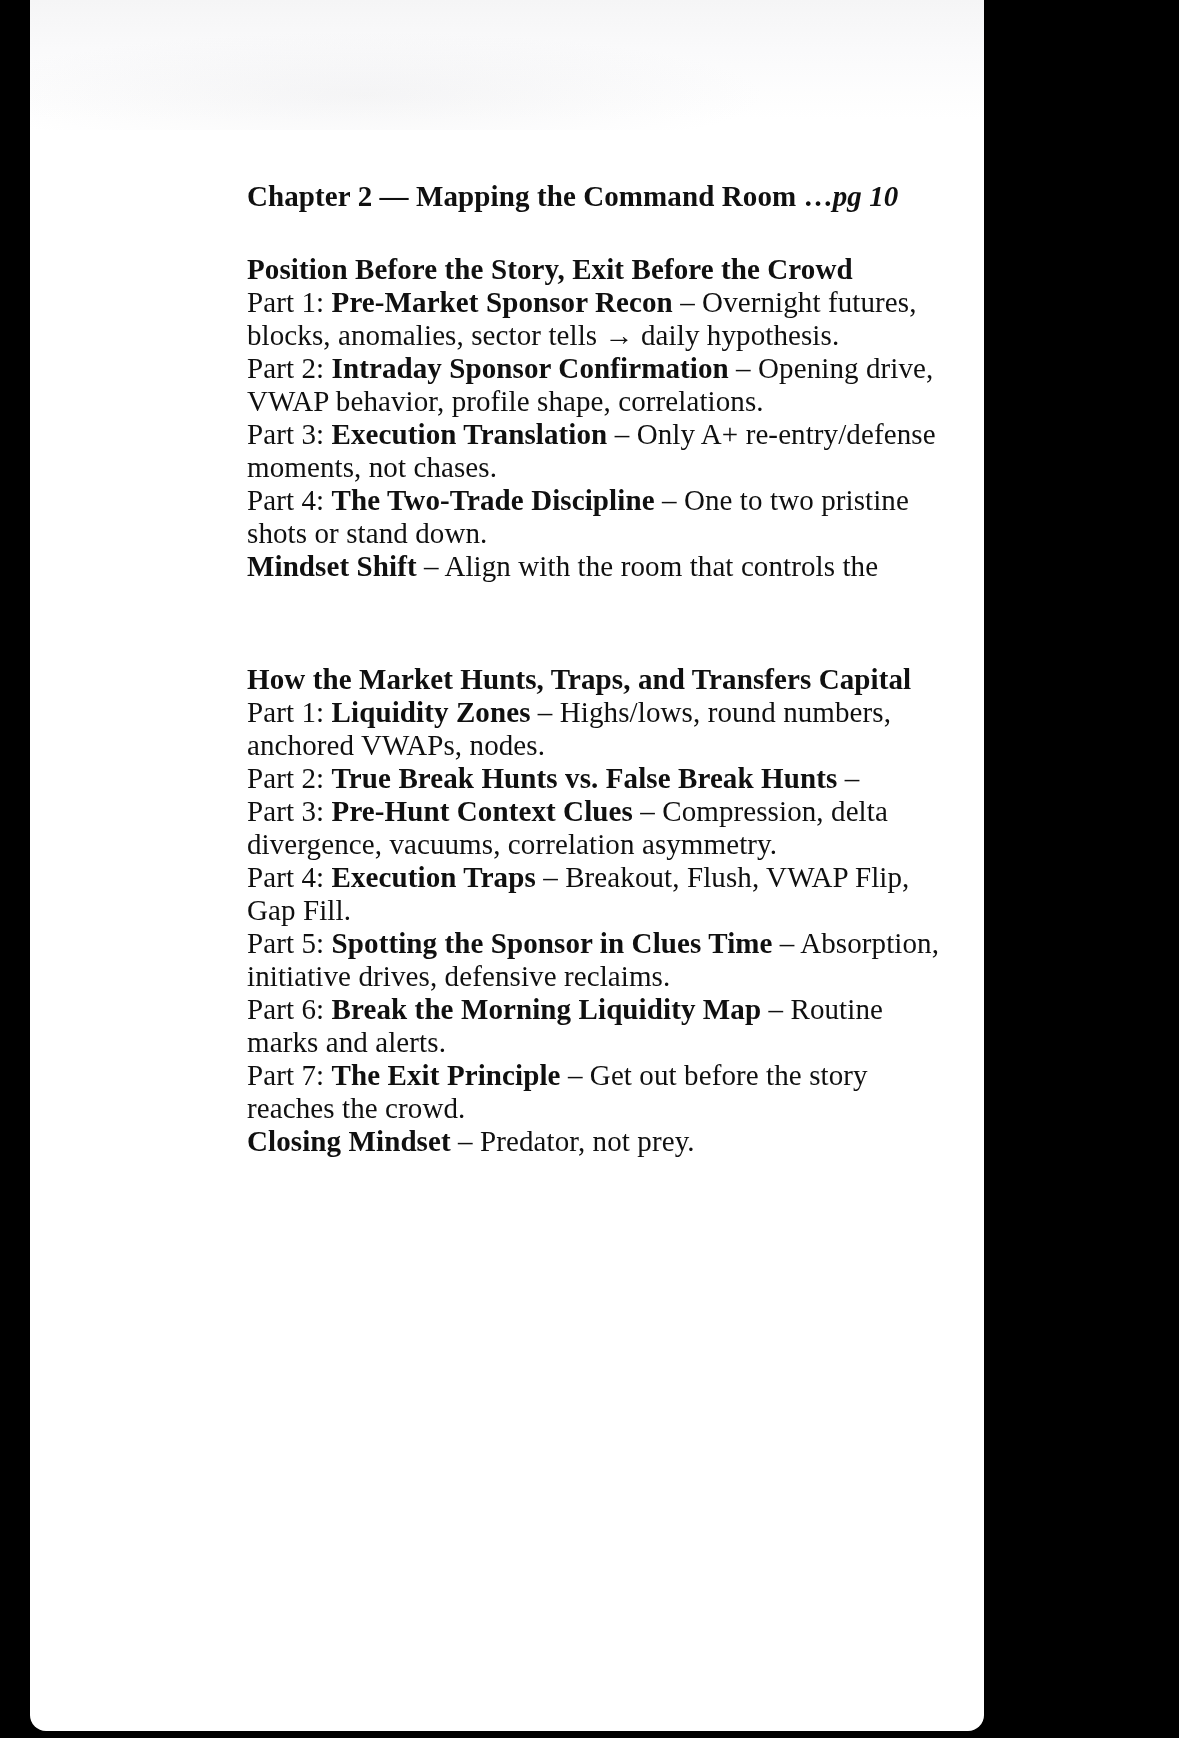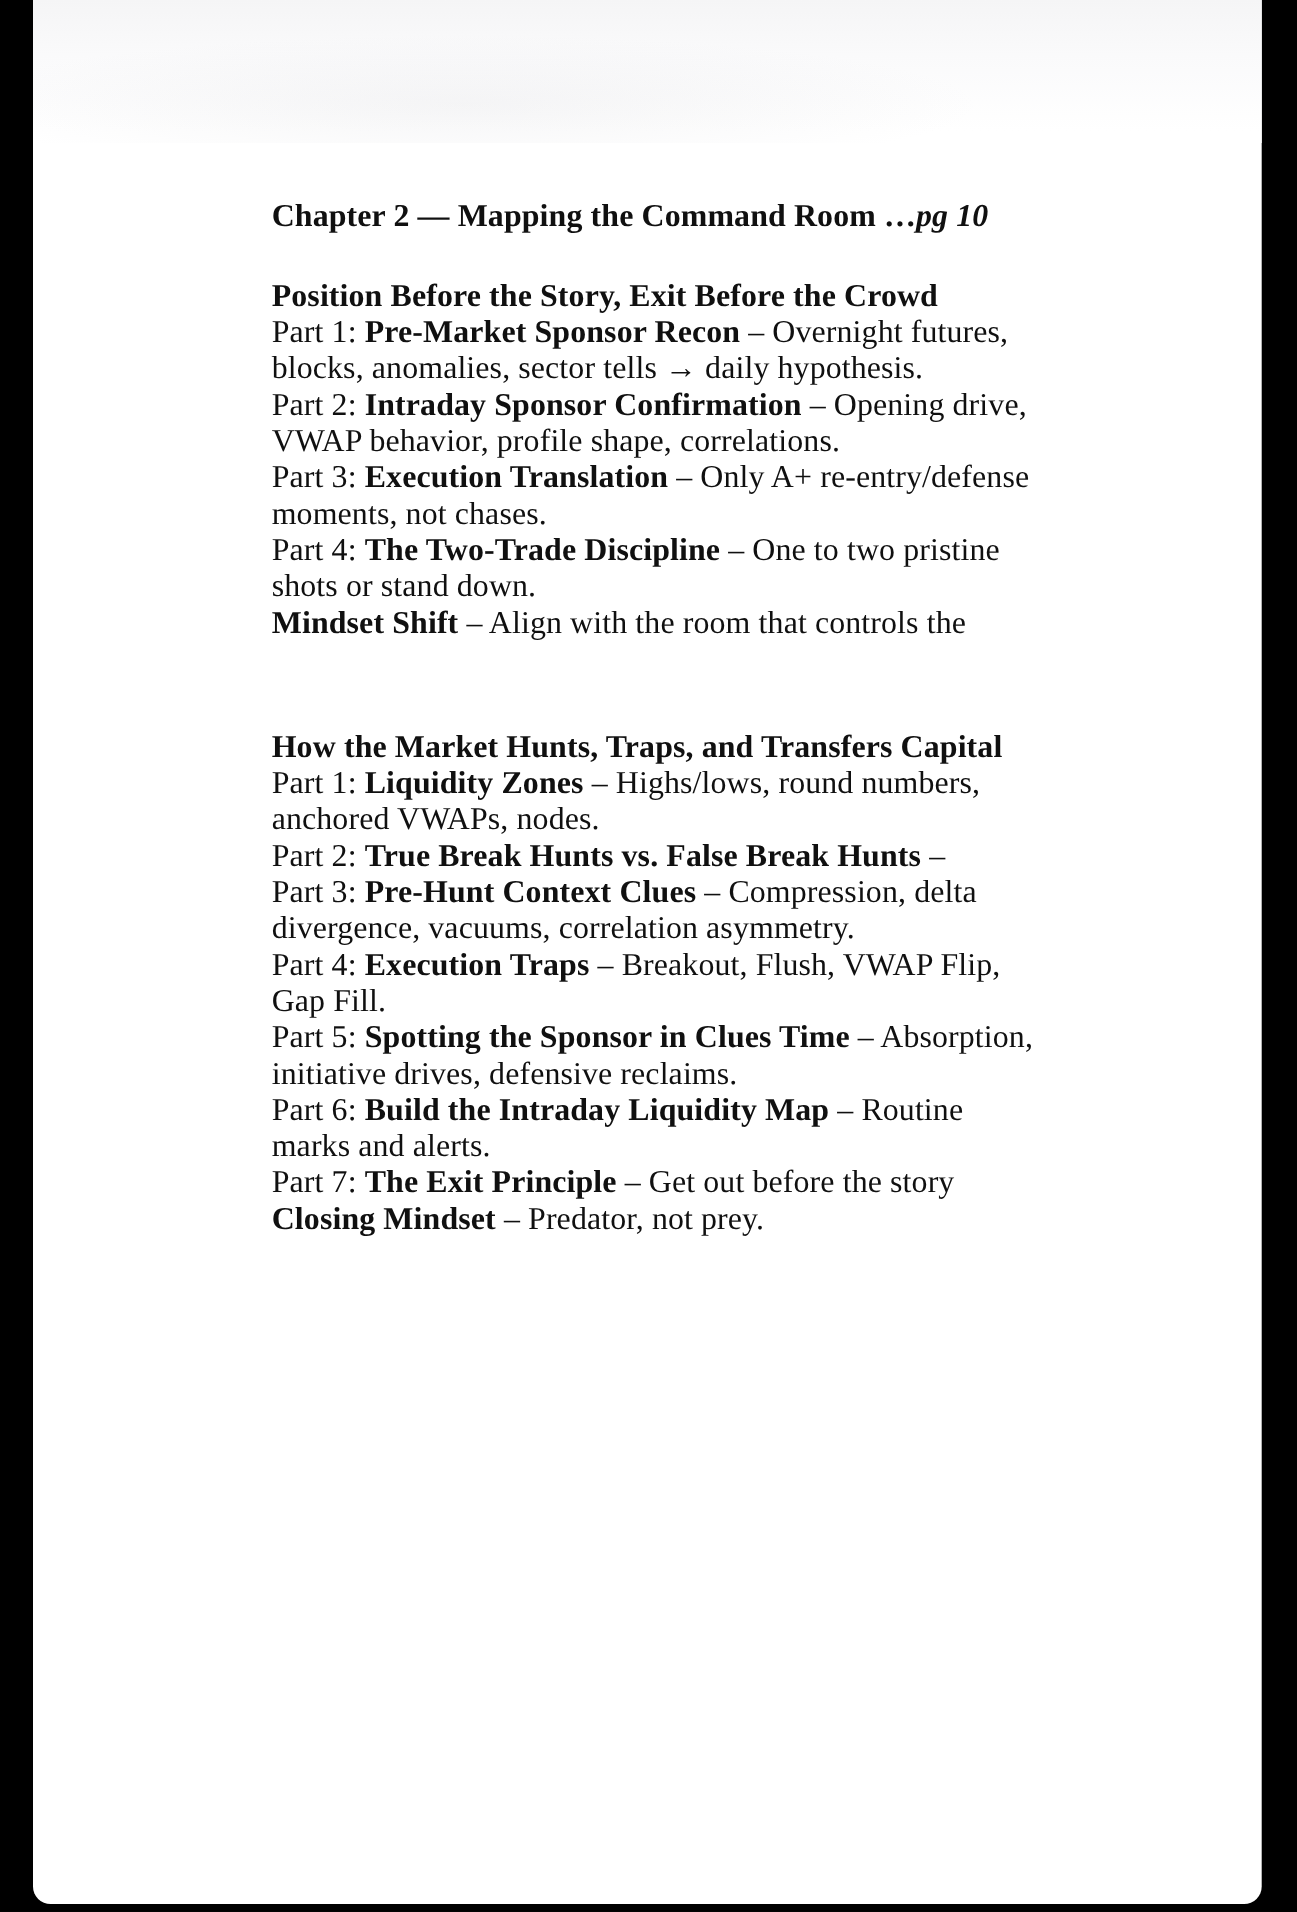--- a/index.html
+++ b/index.html
@@ -12,21 +12,21 @@
     width: 1179px;
     height: 1738px;
     background: #000000;
     overflow: hidden;
     font-family: "Liberation Serif", "DejaVu Serif", serif;
   }
   #paper {
     position: absolute;
     left: 30px;
     top: 0;
-    width: 1117px;
+    width: 954px;
     height: 1731px;
     background: #ffffff;
     border-radius: 0 0 16px 16px;
   }
   #top-shading {
     position: absolute;
     left: 0;
     top: 0;
     width: 100%;
     height: 130px;
@@ -84,20 +84,21 @@
           <div class="toc-line"><span class="seg-b">How the Market Hunts, Traps, and Transfers Capital</span></div>
           <div class="toc-line"><span>Part 1: </span><span class="seg-b">Liquidity Zones</span><span> – Highs/lows, round numbers,</span></div>
           <div class="toc-line"><span>anchored VWAPs, nodes.</span></div>
           <div class="toc-line"><span>Part 2: </span><span class="seg-b">True Break Hunts vs. False Break Hunts</span><span> –</span></div>
           <div class="toc-line"><span>Part 3: </span><span class="seg-b">Pre-Hunt Context Clues</span><span> – Compression, delta</span></div>
           <div class="toc-line"><span>divergence, vacuums, correlation asymmetry.</span></div>
           <div class="toc-line"><span>Part 4: </span><span class="seg-b">Execution Traps</span><span> – Breakout, Flush, VWAP Flip,</span></div>
           <div class="toc-line"><span>Gap Fill.</span></div>
           <div class="toc-line"><span>Part 5: </span><span class="seg-b">Spotting the Sponsor in Clues Time</span><span> – Absorption,</span></div>
           <div class="toc-line"><span>initiative drives, defensive reclaims.</span></div>
-          <div class="toc-line"><span>Part 6: </span><span class="seg-b">Build the Intraday Liquidity Map</span><span> – Routine</span></div>
+          <div class="toc-line"><span>Part 6: </span><span class="seg-b">Break the Morning Liquidity Map</span><span> – Routine</span></div>
           <div class="toc-line"><span>marks and alerts.</span></div>
           <div class="toc-line"><span>Part 7: </span><span class="seg-b">The Exit Principle</span><span> – Get out before the story</span></div>
+          <div class="toc-line"><span>reaches the crowd.</span></div>
           <div class="toc-line"><span class="seg-b">Closing Mindset</span><span> – Predator, not prey.</span></div>
         </div>
       </div>
   </div>
 </div>
 
 </body></html>

